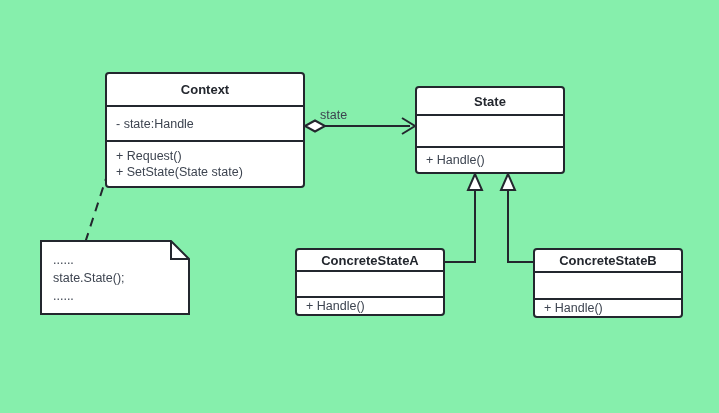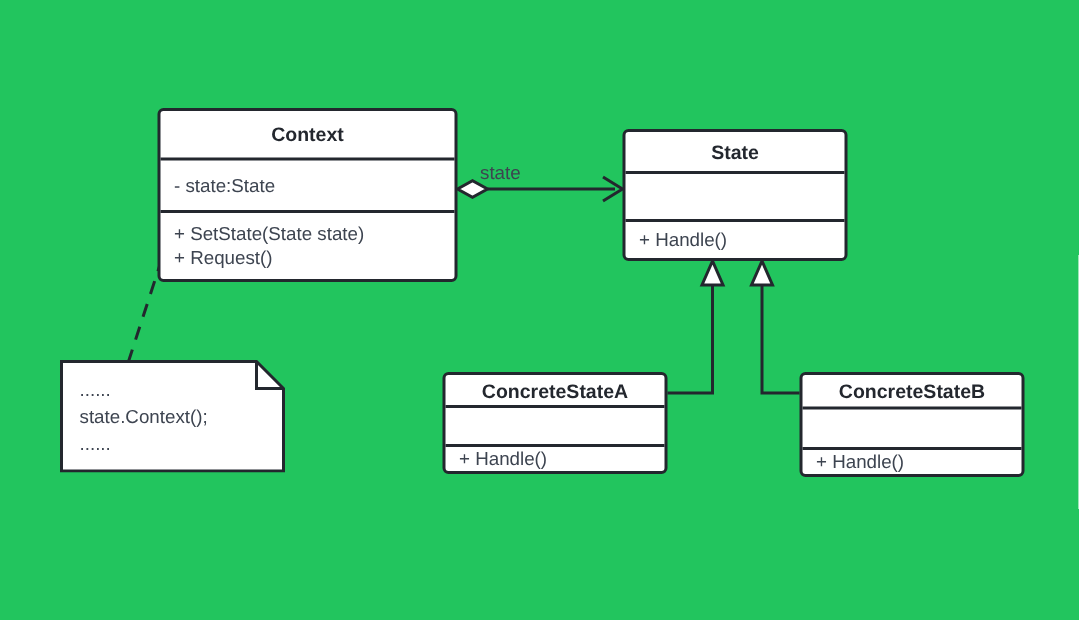--- a/index.html
+++ b/index.html
@@ -4,21 +4,21 @@
 <style>
   html, body {
     margin: 0;
     padding: 0;
     background: #ffffff;
   }
   #canvas {
     position: relative;
     width: 719px;
     height: 413px;
-    background: #22c55e;
+    background: #86efac;
     font-family: "Liberation Sans", sans-serif;
     overflow: hidden;
   }
   .uml-class {
     position: absolute;
     box-sizing: border-box;
     border: 2px solid #23272e;
     border-radius: 4px;
     background: #ffffff;
     display: flex;
@@ -106,25 +106,25 @@
     </g>
 
     <g>
       <line x1="113" y1="157" x2="85" y2="243" stroke="#23272e" stroke-width="2" stroke-dasharray="9 7"></line>
     </g>
   </svg>
 
   <div class="uml-class" style="left:105px; top:72px; width:200px; height:116px;">
     <div class="uml-title" style="height:33px;">Context</div>
     <div class="uml-attrs" style="height:35px;">
-      <div class="uml-row">- state:State</div>
+      <div class="uml-row">- state:Handle</div>
     </div>
     <div class="uml-methods" style="flex:1;">
+      <div class="uml-row">+ Request()</div>
       <div class="uml-row">+ SetState(State state)</div>
-      <div class="uml-row">+ Request()</div>
     </div>
   </div>
 
   <div class="uml-class" style="left:415px; top:86px; width:150px; height:88px;">
     <div class="uml-title" style="height:28px;">State</div>
     <div class="uml-attrs" style="height:32px;"></div>
     <div class="uml-methods" style="flex:1;">
       <div class="uml-row">+ Handle()</div>
     </div>
   </div>
@@ -144,19 +144,19 @@
       <div class="uml-row">+ Handle()</div>
     </div>
   </div>
 
   <div class="note-box" style="left:40px; top:240px; width:150px; height:75px;">
     <svg width="150" height="75" style="position:absolute; left:0; top:0;">
       <path d="M1,1 L131,1 L149,19 L149,74 L1,74 Z" fill="#ffffff" stroke="#23272e" stroke-width="2" stroke-linejoin="miter"></path>
       <path d="M131,1 L131,19 L149,19" fill="none" stroke="#23272e" stroke-width="2"></path>
     </svg>
     <div class="note-text">......</div>
-    <div class="note-text">state.Context();</div>
+    <div class="note-text">state.State();</div>
     <div class="note-text">......</div>
   </div>
 
   <div class="edge-label" style="left:320px; top:108px;">state</div>
 
 </div>
 
 </body></html>

